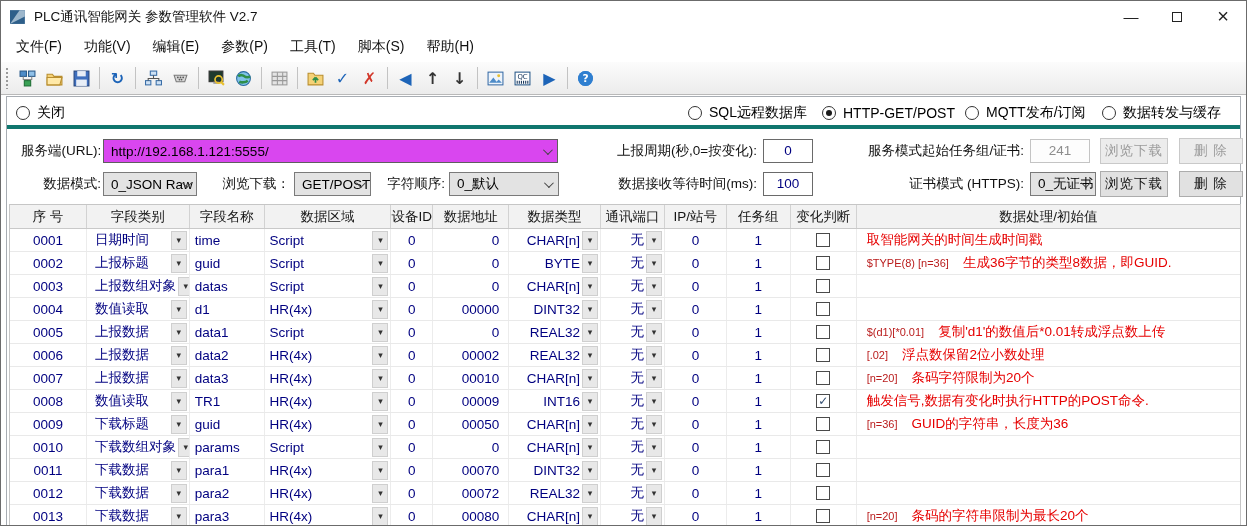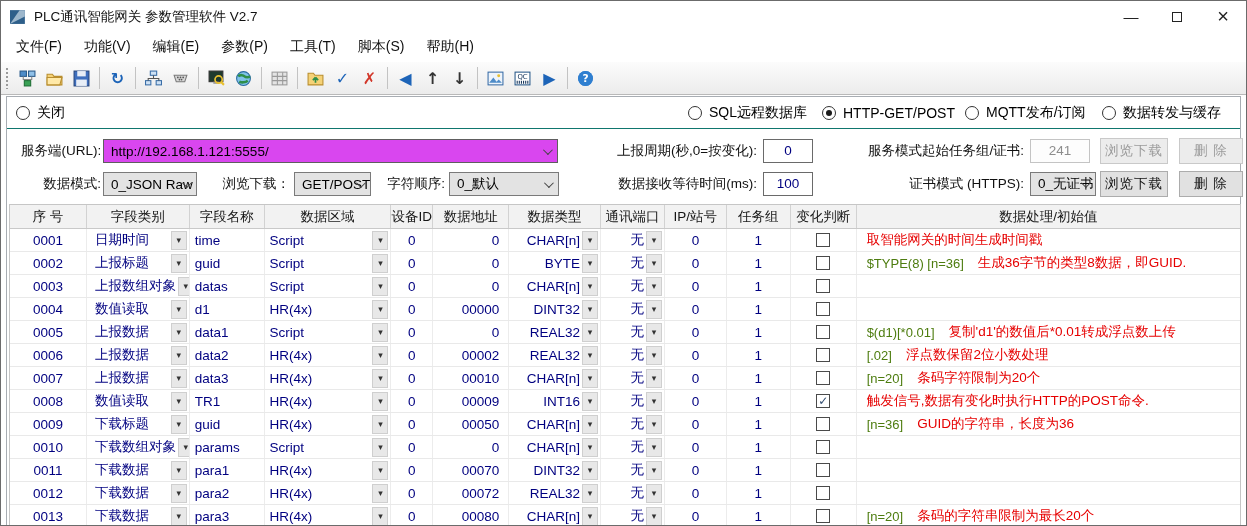--- a/index.html
+++ b/index.html
@@ -26,21 +26,21 @@
     display:flex; align-items:center; padding-left:2px; }
   .grip { width:5px; height:22px; margin:0 4px 0 2px;
     background-image:radial-gradient(circle,#9a9a9a 1px,transparent 1.2px); background-size:4px 4px; }
   .tbtn { width:25px; height:25px; display:flex; align-items:center; justify-content:center; margin:0 1px; }
   .tbtn svg { width:17px; height:17px; }
   .tglyph { font-size:16px; font-weight:bold; font-family:"DejaVu Sans",sans-serif; }
   .tsep { width:1px; height:22px; background:#c3c3c3; margin:0 4px; }
   
   .content { position:absolute; top:95px; left:5px; right:5px; bottom:0; border:1px solid #a8adb3; border-bottom:none; background:#fff; }
   
-  .mode-row { position:absolute; top:0; left:0; right:0; height:32px; border-bottom:1px solid #0f766e; background:#fff; }
+  .mode-row { position:absolute; top:0; left:0; right:0; height:32px; border-bottom:4px solid #0f766e; background:#fff; }
   .radio-opt { position:absolute; top:0; height:32px; display:flex; align-items:center; gap:7px; font-size:14px; }
   .radio { width:14px; height:14px; border:1px solid #333; border-radius:50%; background:#fff; position:relative; flex:0 0 auto; }
   .radio.on::after { content:""; position:absolute; left:3px; top:3px; width:6px; height:6px; border-radius:50%; background:#1a1a1a; }
   
   .form-area { position:absolute; top:32px; left:0; right:0; height:74px; background:#fff; }
   .flabel { position:absolute; height:26px; line-height:26px; text-align:right; font-size:13.5px; color:#111; white-space:nowrap; }
   .combo { position:absolute; height:24px; border:1px solid #7a7a7a; background:#e3e3e3; font-size:13.5px;
     display:flex; align-items:center; padding:0 20px 0 7px; white-space:nowrap; }
   .combo.white { background:#d946ef; border:1px solid #5e5e5e; }
   .combo .chev { position:absolute; right:7px; top:8px; width:7px; height:7px; border-right:1.4px solid #444; border-bottom:1.4px solid #444; transform:rotate(45deg) translateY(-2px); }
@@ -66,21 +66,21 @@
   .c-type { justify-content:flex-end; }
   .c-port { justify-content:flex-end; }
   .c-sta  { justify-content:center; }
   .c-grp  { justify-content:center; }
   .c-chk  { justify-content:center; }
   .c-proc { padding-left:10px; }
   .dd { width:16px; height:19px; margin:0 2px; background:#e8e8e8; border:1px solid #cfcfcf; color:#333;
     font-size:9px; display:flex; align-items:center; justify-content:center; flex:0 0 auto; }
   .cb { width:14px; height:14px; border:1px solid #4a4a4a; background:#fff; font-size:12px; line-height:12px;
     color:#2f4a6e; display:flex; align-items:center; justify-content:center; }
-  .expr { color:#4d7c0f; margin-right:14px; font-size:13px; }
+  .expr { color:#b91c1c; margin-right:14px; font-size:11px; }
   .note { color:#e60000; font-size:13.5px; }
   .v { color:#000080; }
 </style>
 </head>
 <body>
 
 <div class="titlebar">
   <svg class="app-icon" viewBox="0 0 16 16">
     <rect x="0" y="2" width="14" height="13" fill="#2e5f8a"></rect>
     <path d="M0 15 L9 2 L14 2 L14 8 Z" fill="#9db7cc"></path>

